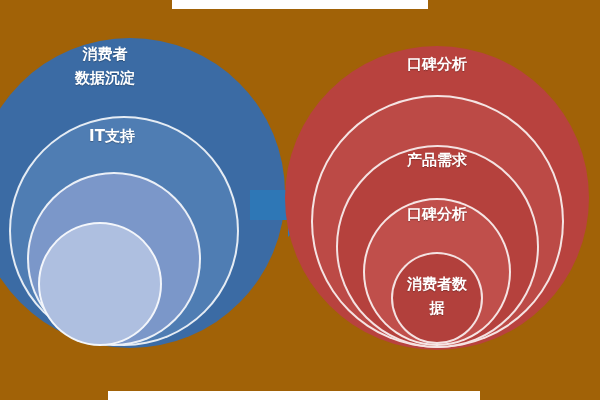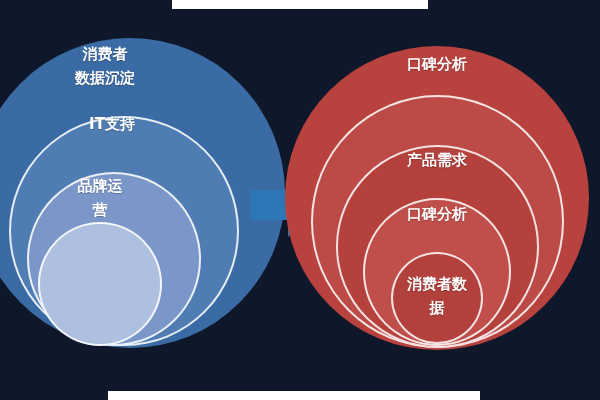--- a/index.html
+++ b/index.html
@@ -1,19 +1,19 @@
 <!DOCTYPE html>
 <html><head>
 <meta charset="utf-8">
 <style>
   html,body{margin:0;padding:0;}
   body{font-family:"DejaVu Sans","Liberation Sans",sans-serif;}
   #stage{
     position:relative;width:600px;height:400px;
-    background:#0f172a;overflow:hidden;
+    background:#a16207;overflow:hidden;
   }
   .band{position:absolute;background:#ffffff;}
   .band-top{left:172px;top:0;width:256px;height:9px;}
   .band-bottom{left:108px;top:391px;width:372px;height:9px;}
   .circle{position:absolute;border-radius:50%;}
   .ring-border{border:2px solid rgba(255,255,255,0.85);box-sizing:border-box;}
   
   .l1{left:-25px;top:38px;width:310px;height:310px;background:#3b6ba4;}
   .l2{left:9px;top:116px;width:230px;height:230px;background:#4f7db3;}
   .l3{left:27px;top:172px;width:174px;height:174px;background:#7b97c9;}
@@ -23,21 +23,21 @@
   .r2{left:311px;top:95px;width:253px;height:253px;background:#bc4a46;}
   .r3{left:336px;top:145px;width:203px;height:203px;background:#b5413d;}
   .r4{left:363px;top:198px;width:148px;height:148px;background:#c04f4b;}
   .r5{left:391px;top:252px;width:92px;height:92px;background:#b2403c;}
   .ring-label{
     position:absolute;color:#ffffff;font-weight:bold;font-size:15px;
     text-align:center;white-space:pre-line;line-height:24px;
     text-shadow:0 1px 1px rgba(0,0,0,0.25);
   }
   .ll1{left:40px;top:42px;width:130px;}
-  .ll2{left:52px;top:112px;width:120px;}
+  .ll2{left:52px;top:124px;width:120px;}
   .ll3{left:45px;top:174px;width:110px;}
   .ll4{left:45px;top:268px;width:100px;}
   .rl1{left:362px;top:52px;width:150px;}
   .rl2{left:367px;top:98px;width:140px;}
   .rl3{left:367px;top:148px;width:140px;}
   .rl4{left:367px;top:202px;width:140px;}
   .rl5{left:392px;top:272px;width:90px;}
   
   .arrow{position:absolute;left:250px;top:173px;width:68px;height:64px;}
   .arrow .shaft{
@@ -58,22 +58,20 @@
   <div class="band band-bottom"></div>
 
   <div class="circle l1"></div>
   <div class="circle l2 ring-border"></div>
   <div class="circle l3 ring-border"></div>
   <div class="circle l4 ring-border"></div>
 
   <div class="ring-label ll1">消费者
 数据沉淀</div>
   <div class="ring-label ll2">IT支持</div>
-  <div class="ring-label ll3">品牌运
-营</div>
 
   <div class="arrow">
     <div class="shaft"></div>
     <div class="head"></div>
   </div>
 
   <div class="circle r1"></div>
   <div class="circle r2 ring-border"></div>
   <div class="circle r3 ring-border"></div>
   <div class="circle r4 ring-border"></div>

